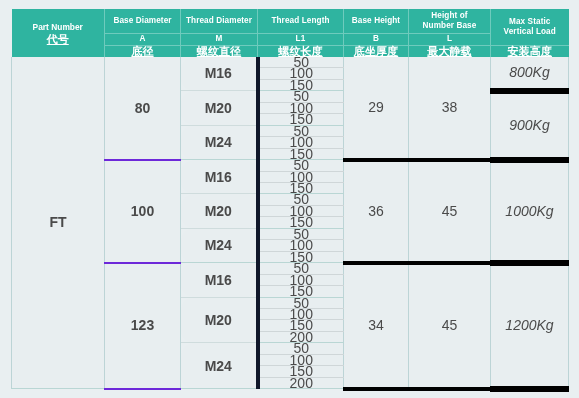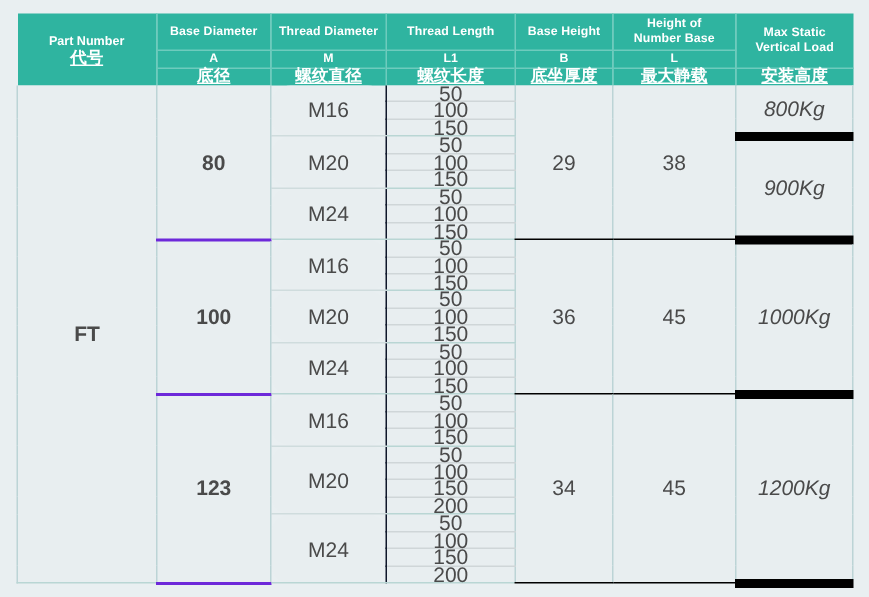--- a/index.html
+++ b/index.html
@@ -94,30 +94,30 @@
   }
   .dia-cell {
     color: #1e9ddb;
     font-weight: bold;
     font-size: 9px;
     border-right: 1px solid #bcd4d6;
     border-bottom: 2px solid #6d28d9;
   }
   .thread-cell {
     color: #1e9ddb;
-    font-weight: normal;
+    font-weight: bold;
     font-size: 9px;
-    border-right: 1px solid #0f172a;
+    border-right: 4px solid #0f172a;
     border-bottom: 1px solid #cfdcdd;
     border-radius: 13px;
   }
   .plain-cell {
     color: #4c5254;
     border-right: 1px solid #bcd4d6;
-    border-bottom: 1px solid #000000;
+    border-bottom: 4px solid #000000;
     margin-top: 12px;
   }
   .load-cell {
     color: #4c5254;
     border-right: 1px solid #bcd4d6;
     border-bottom: 6px solid #000000;
     font-style: italic;
   }
   .grp-end { border-bottom: 1px solid #b9d6d4; }
 

